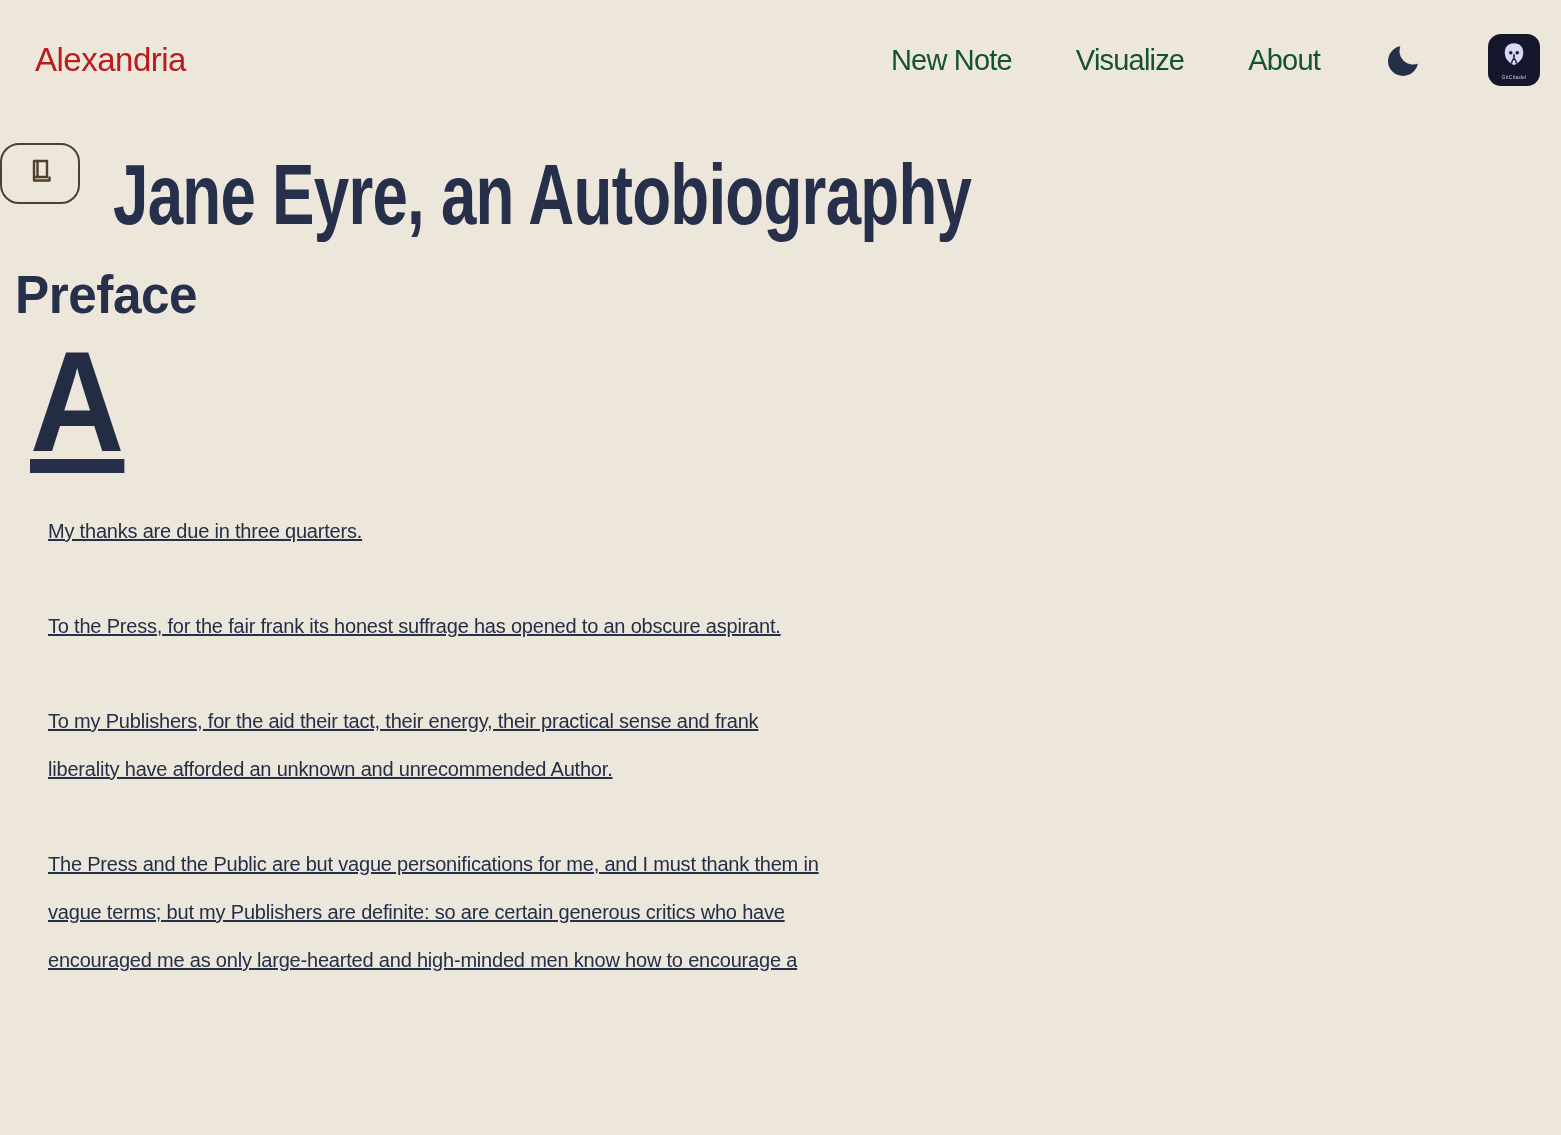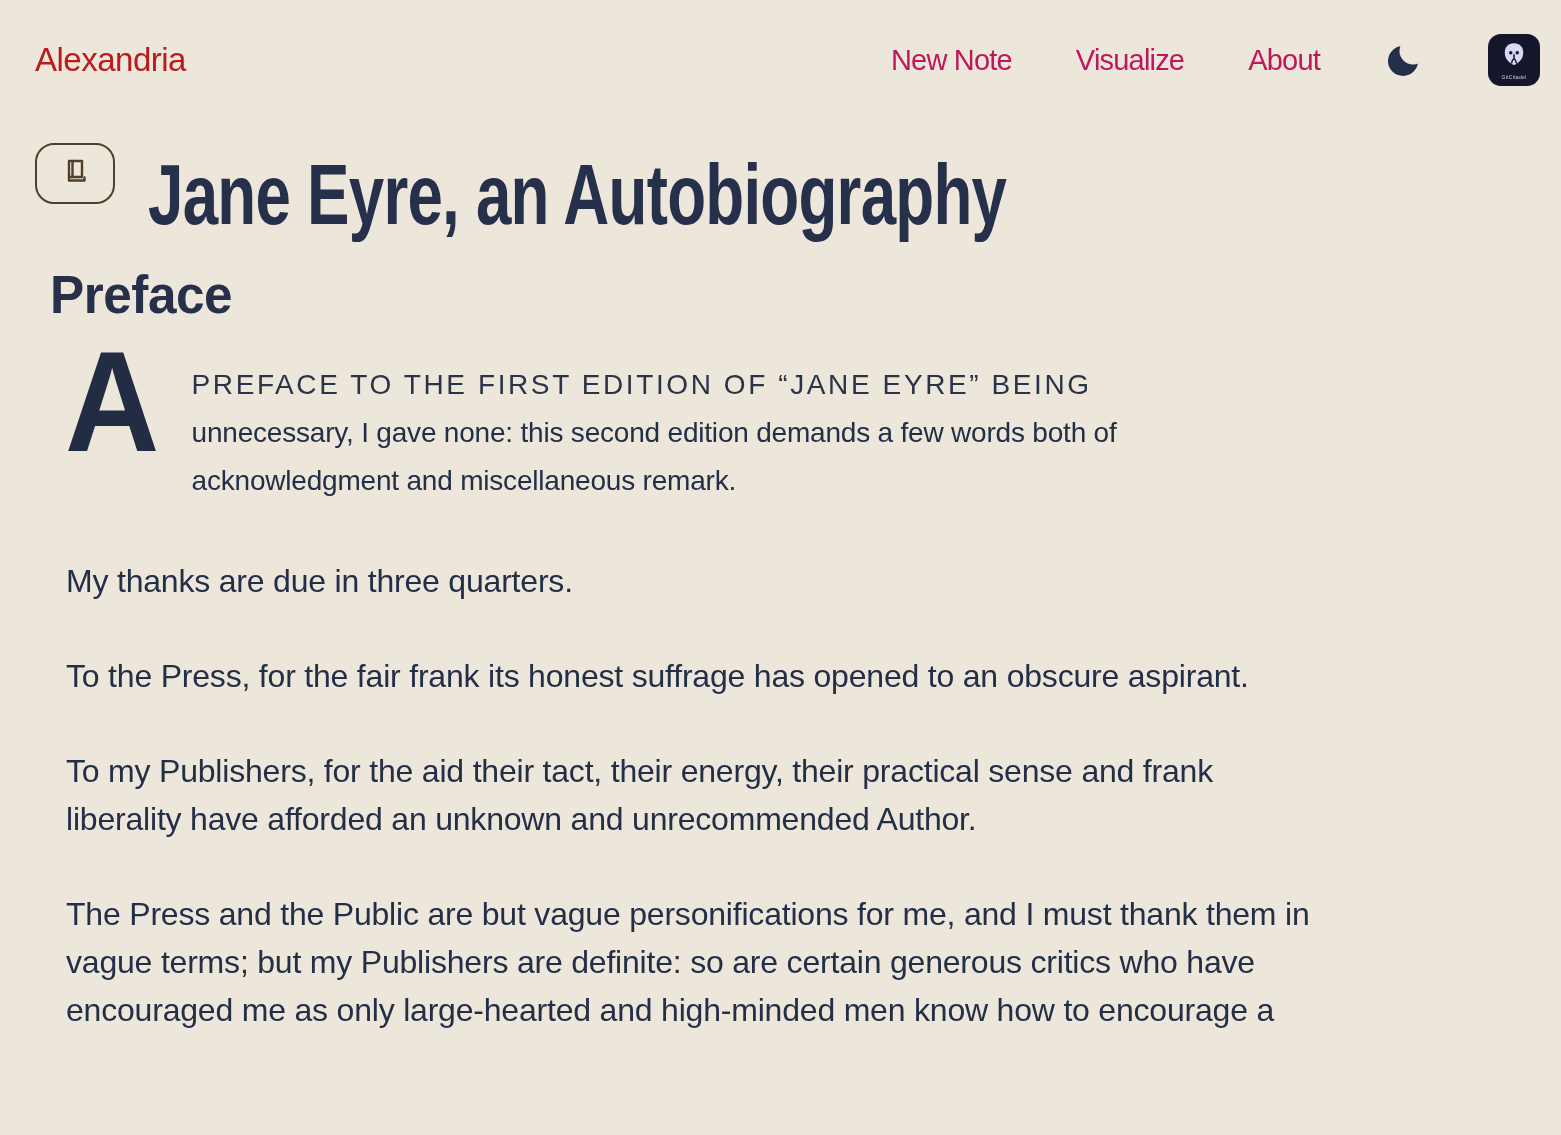--- a/index.html
+++ b/index.html
@@ -9,30 +9,30 @@
     font-family:"Liberation Sans", sans-serif;
     color:#26304A;
   }
   
   header {
     display:flex; align-items:center;
     padding:30px 21px 0 35px; height:90px;
   }
   .logo { font-size:33px; letter-spacing:-0.5px; color:#b91c1c; cursor:pointer; }
   nav { margin-left:auto; display:flex; align-items:center; gap:64px; }
-  .nav-link { font-size:29px; letter-spacing:-0.8px; color:#be185d; cursor:pointer; }
+  .nav-link { font-size:29px; letter-spacing:-0.8px; color:#14532d; cursor:pointer; }
   .theme-toggle { width:40px; height:40px; cursor:pointer; position:relative; }
   .avatar {
     width:52px; height:52px; border-radius:13px; background:#14162B;
     display:flex; flex-direction:column; align-items:center; justify-content:center;
     cursor:pointer; overflow:hidden;
   }
   .avatar-label { font-size:5px; color:#CFCBF0; letter-spacing:.3px; margin-top:1px; }
   
-  main { padding-left:35px; margin-top:53px; }
+  main { margin-top:53px;text-decoration:underline; }
   .title-row { display:flex; align-items:flex-start; }
   .book-btn {
     flex:0 0 auto; width:80px; height:61px;
     border:2.5px solid #50402B; border-radius:19px;
     display:flex; align-items:center; justify-content:center;
     background:transparent; cursor:pointer;
   }
   .title-col { margin-left:33px; }
   h1 {
     font-size:86px; line-height:86px; font-weight:700; color:#27304A;
@@ -50,22 +50,22 @@
   .first-para { display:flex; margin:26px 0 52px 30px; }
   .dropcap {
     font-size:142px; line-height:106px; font-weight:700; color:#222C43;
     transform:scaleX(0.92); transform-origin:left top;
     margin-right:24px; flex:0 0 auto;
   }
   .first-text { padding-top:12px; font-size:28px; line-height:48px; max-width:1150px; }
   .lead { display:block; letter-spacing:2.6px; color:#2A3449; }
   .lead-rest { display:block; white-space:pre-line; letter-spacing:-0.2px; color:#232E47; }
   .para {
-    font-size:32px; line-height:48px; letter-spacing:-0.2px;
-    margin:0 0 47px 31px; max-width:1280px;
+    font-size:20px; line-height:48px; letter-spacing:-0.2px;
+    margin:0 0 47px 48px; max-width:1280px;
     white-space:pre-line; color:#232E47;
   }
 </style>
 </head>
 <body>
 
 <header>
   <div class="logo">Alexandria</div>
   <nav>
     <div class="nav-link">New Note</div>
@@ -107,25 +107,20 @@
     <div class="title-col">
       <h1>Jane Eyre, an Autobiography</h1>
     </div>
   </div>
 
   <h2>Preface</h2>
 
   <div class="content">
     <div class="first-para">
       <span class="dropcap">A</span>
-      <span class="first-text">
-        <span class="lead">PREFACE TO THE FIRST EDITION OF “JANE EYRE” BEING</span>
-        <span class="lead-rest">unnecessary, I gave none: this second edition demands a few words both of
-acknowledgment and miscellaneous remark.</span>
-      </span>
     </div>
 
     <p class="para">My thanks are due in three quarters.</p>
     <p class="para">To the Press, for the fair frank its honest suffrage has opened to an obscure aspirant.</p>
     <p class="para">To my Publishers, for the aid their tact, their energy, their practical sense and frank
 liberality have afforded an unknown and unrecommended Author.</p>
     <p class="para">The Press and the Public are but vague personifications for me, and I must thank them in
 vague terms; but my Publishers are definite: so are certain generous critics who have
 encouraged me as only large-hearted and high-minded men know how to encourage a</p>
   </div>

